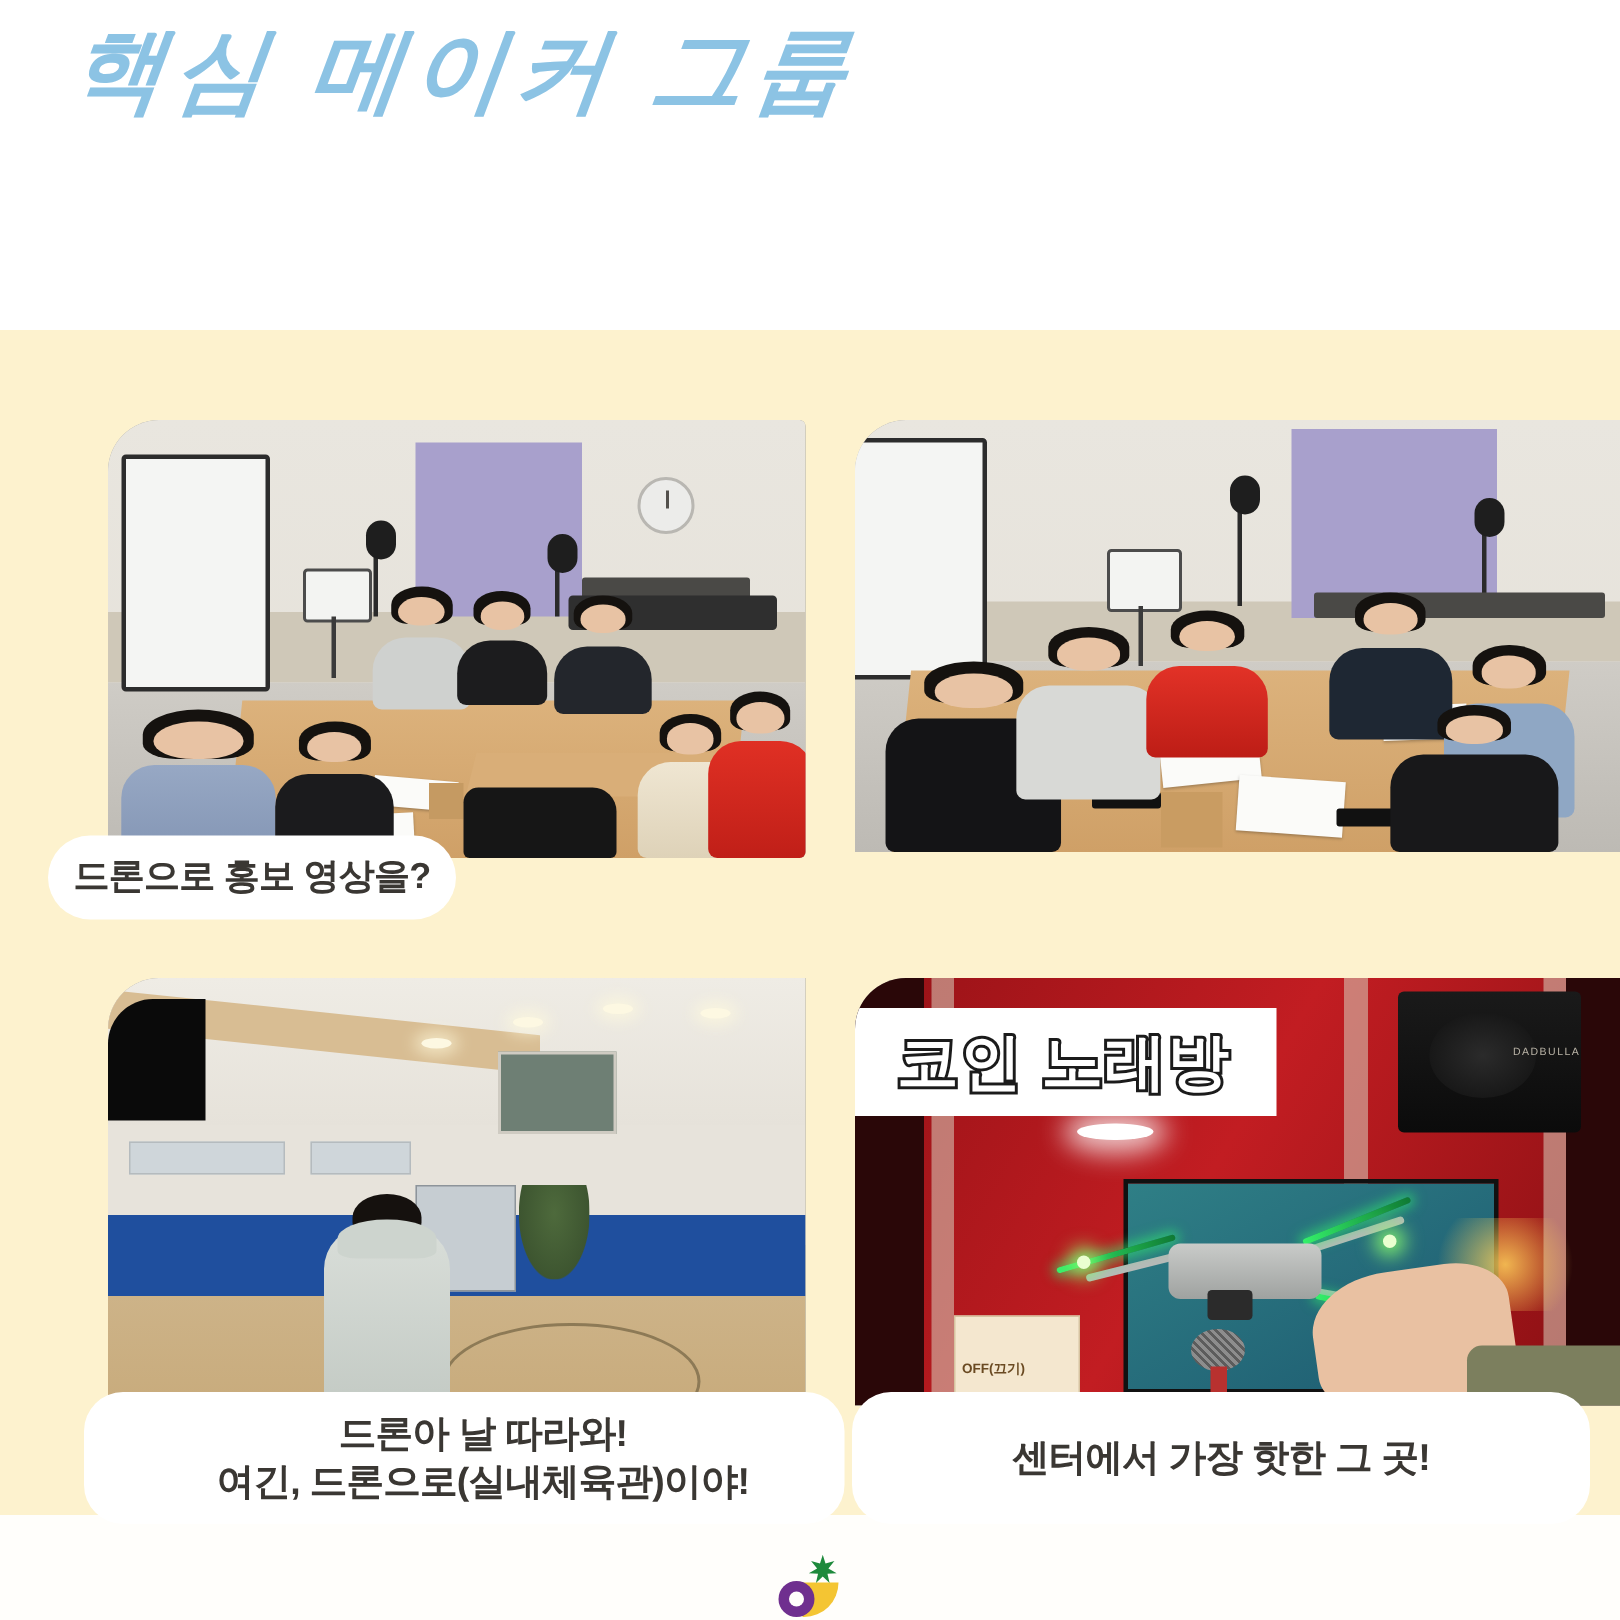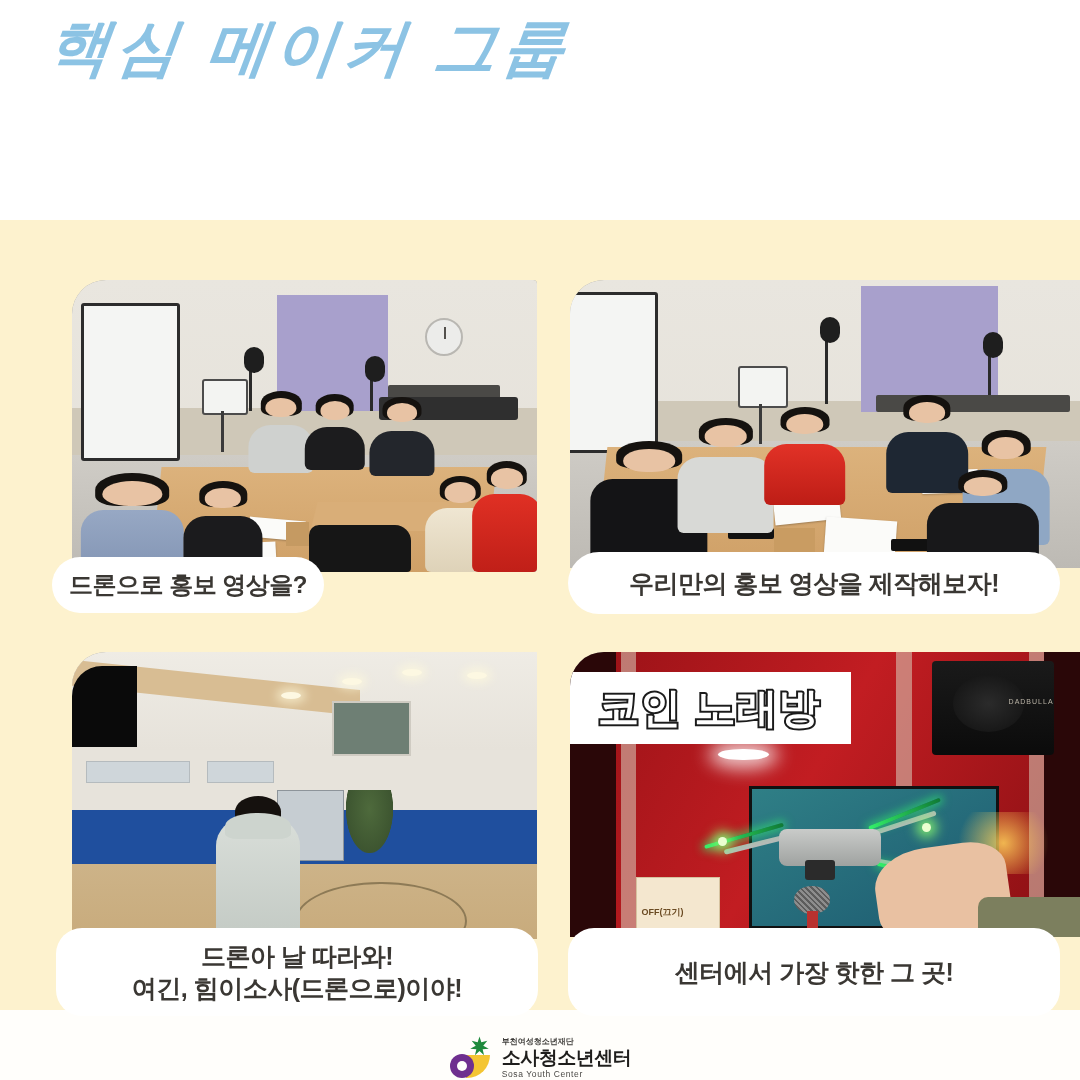--- a/index.html
+++ b/index.html
@@ -192,26 +192,26 @@
   .cap{
     position:absolute;
     background:#ffffff;
     display:flex;align-items:center;justify-content:center;
     text-align:center;
     color:#3a3733;
     font-weight:bold;
     letter-spacing:-0.5px;
     line-height:1.28;
   }
-  .cap1{left:52px;top:557px;width:272px;height:56px;
+  .cap1{left:32px;top:557px;width:272px;height:56px;
      border-radius:28px;font-size:24px;}
   .cap2{left:568px;top:552px;width:492px;height:62px;
      border-radius:31px;font-size:25px;}
   .cap3{left:56px;top:928px;width:482px;height:88px;
-     border-radius:26px;font-size:25px;}
+     border-radius:26px;font-size:25px;padding-left:25px;}
   .cap4{left:568px;top:928px;width:492px;height:88px;
      border-radius:26px;font-size:25px;}
 
   
   .logo{
     position:absolute;left:0;top:1034px;width:1080px;height:48px;
     display:flex;align-items:center;justify-content:center;gap:9px;
   }
   .logo-mark{position:relative;width:44px;height:42px;flex:0 0 auto;}
   .lm-ring{position:absolute;left:1px;top:17px;width:24px;height:24px;
@@ -408,43 +408,35 @@
     <div class="k-sleeve"></div>
 
     <div class="photo-label">
       <span>코인 노래방</span>
     </div>
   </div>
 
   <div class="cap cap1">
     <span>드론으로 홍보 영상을?</span>
   </div>
-  <div class="cap cap2">
-    <span>우리만의 홍보 영상을 제작해보자!</span>
-  </div>
   <div class="cap cap3">
     <div>
       <div>드론아 날 따라와!</div>
-      <div>여긴, 힘이소사(드론으로)이야!</div>
+      <div>여긴, 드론으로(실내체육관)이야!</div>
     </div>
   </div>
   <div class="cap cap4">
     <div>
       <div>센터에서 가장 핫한 그 곳!</div>
     </div>
   </div>
 
   <div class="logo">
     <div class="logo-mark">
       <div class="lm-swoosh"></div>
       <div class="lm-ring"></div>
       <svg class="lm-star" viewBox="0 0 24 24">
         <path d="M12 0.5 L14.1 7.2 L20.9 5.4 L16.3 11.1 L22.6 14.6 L15.6 15.1 L17.2 22 L12 17.2 L6.8 22 L8.4 15.1 L1.4 14.6 L7.7 11.1 L3.1 5.4 L9.9 7.2 Z" fill="#1E8A3C"></path>
       </svg>
     </div>
-    <div class="logo-text">
-      <div class="lt-small">부천여성청소년재단</div>
-      <div class="lt-main">소사청소년센터</div>
-      <div class="lt-en">Sosa Youth Center</div>
-    </div>
   </div>
 
 </div>
 
 </body></html>

